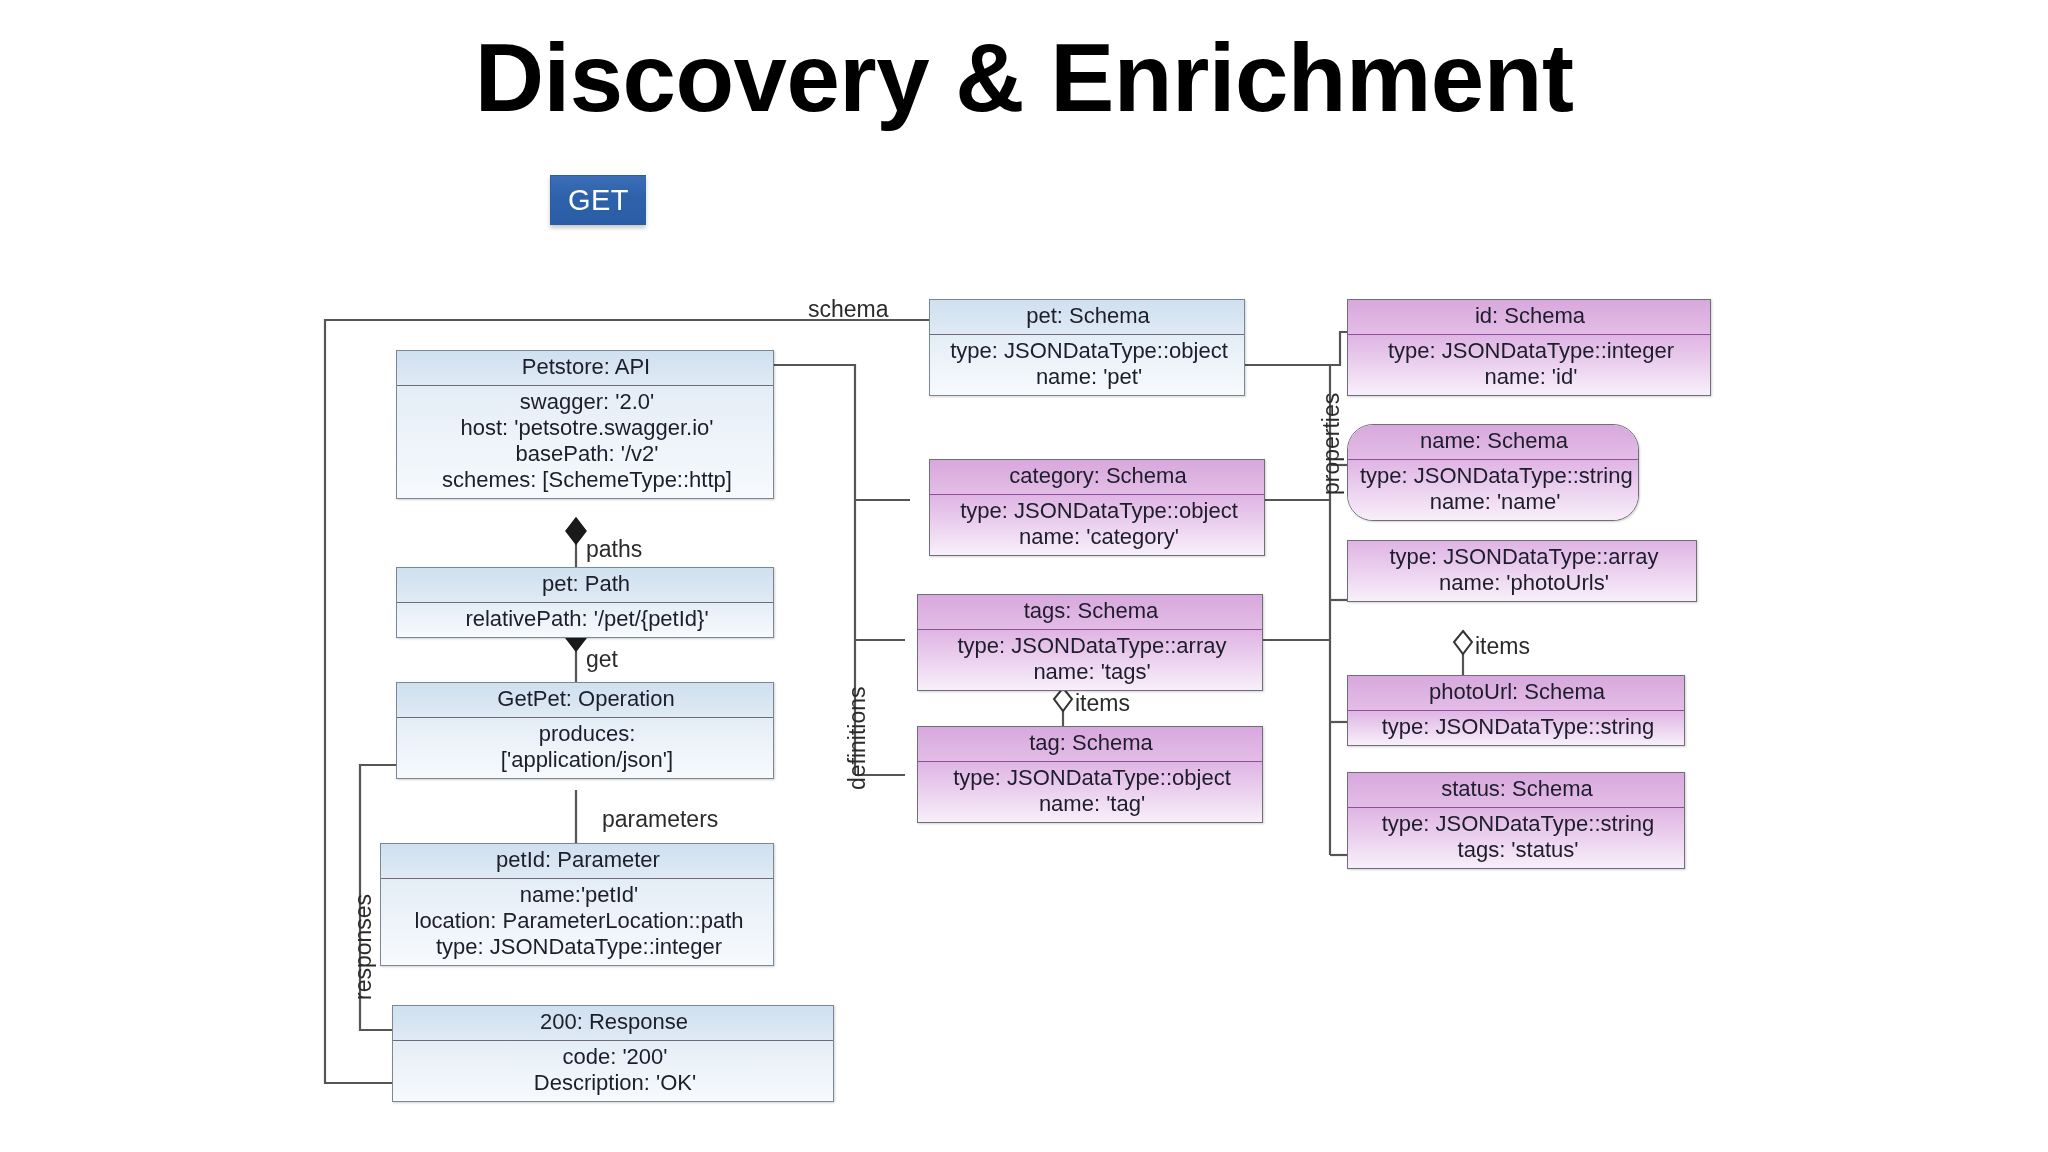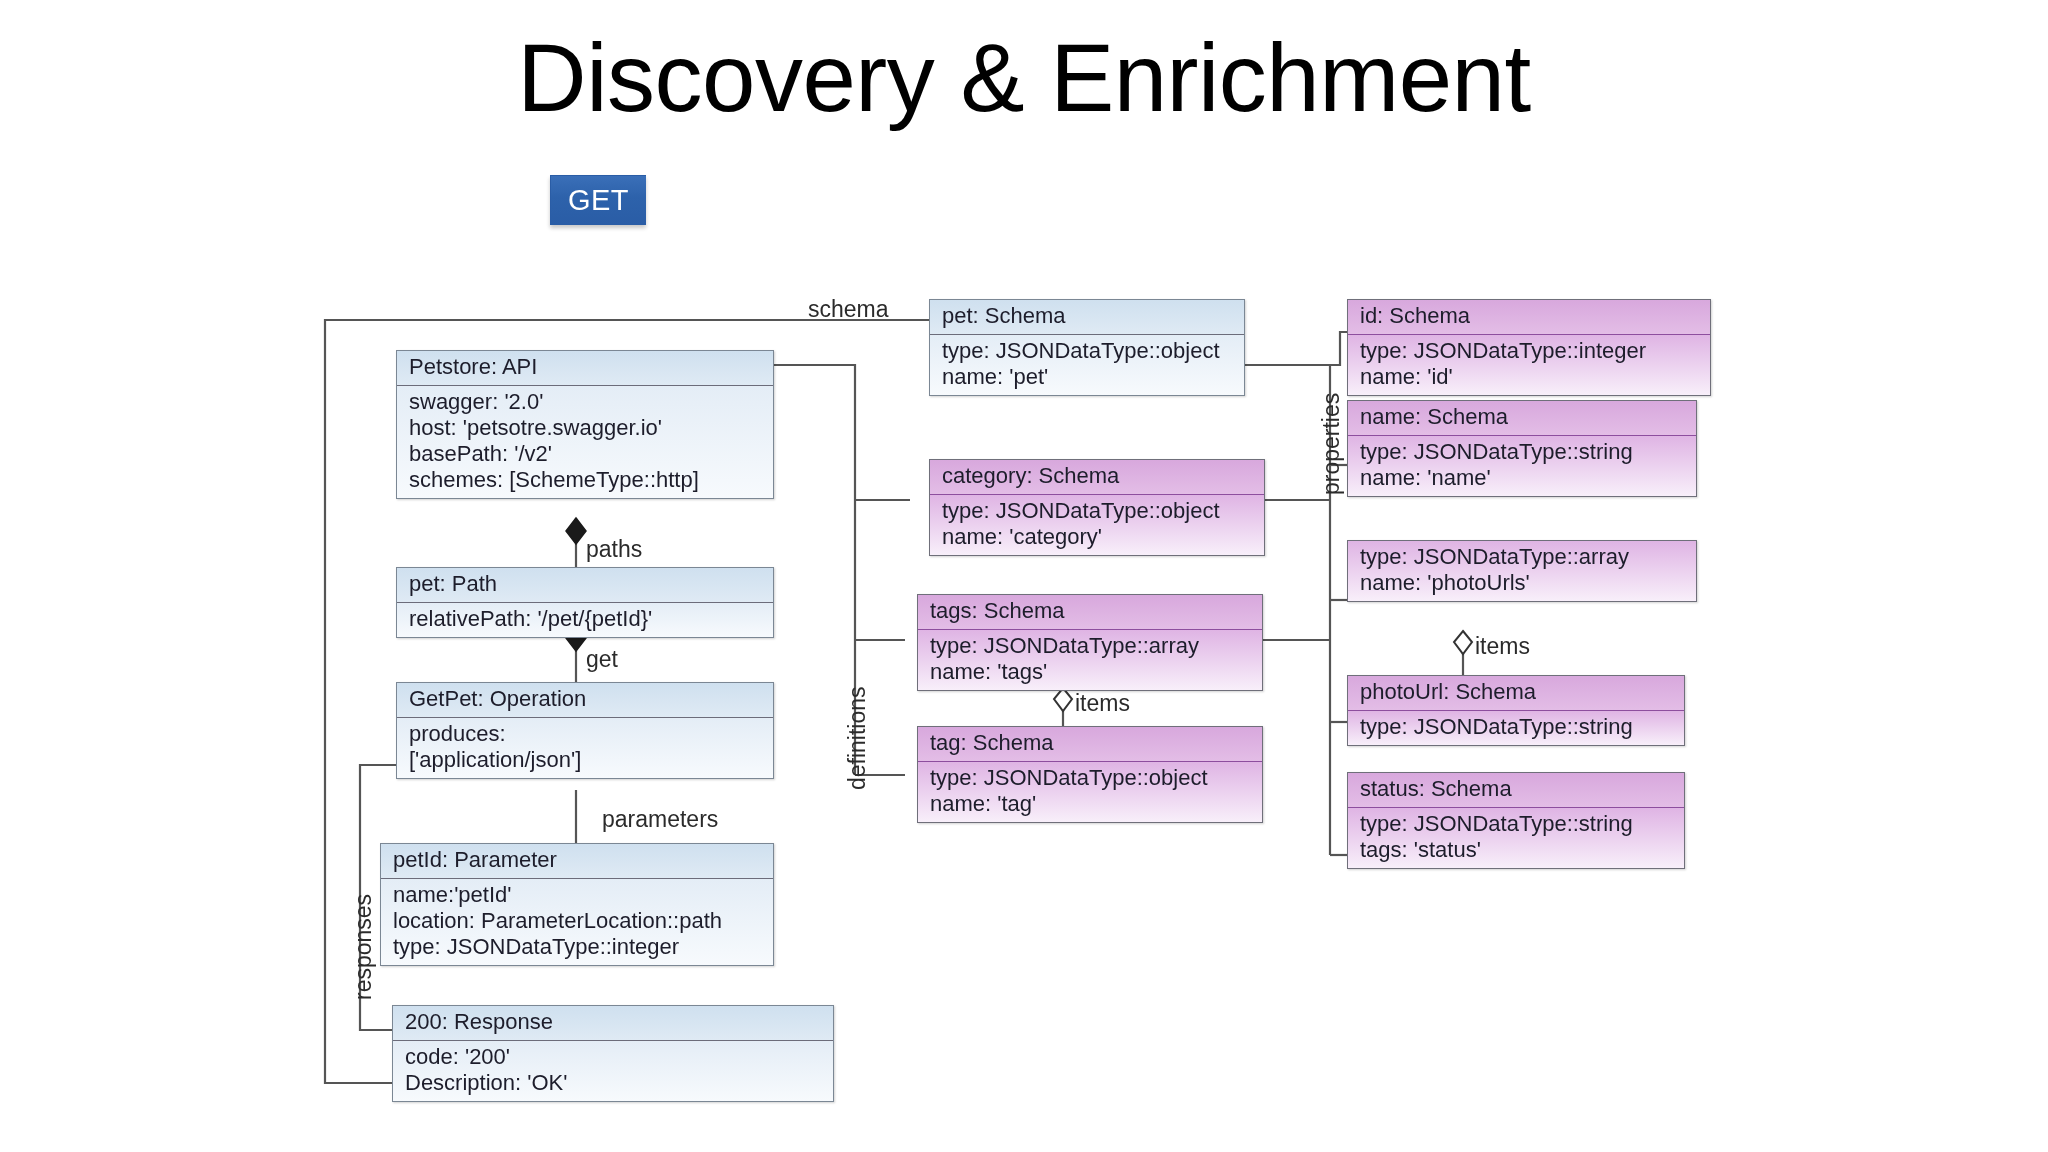--- a/index.html
+++ b/index.html
@@ -16,21 +16,21 @@
   }
 
   
   #slide-title {
     position: absolute;
     left: 0;
     top: 28px;
     width: 2048px;
     text-align: center;
     font-size: 96px;
-    font-weight: 400;
+    font-weight: 700;
     line-height: 1.05;
     color: #000000;
     letter-spacing: -0.5px;
     font-family: "Liberation Sans", sans-serif;
   }
 
   
   #url-bar {
     position: absolute;
     left: 550px;
@@ -69,20 +69,21 @@
     letter-spacing: -0.2px;
   }
 
   
   #diagram {
     position: absolute;
     left: 0;
     top: 0;
     width: 2048px;
     height: 1152px;
+    text-align: center;
   }
   #wires {
     position: absolute;
     left: 0;
     top: 0;
     width: 2048px;
     height: 1152px;
     pointer-events: none;
   }
 
@@ -294,21 +295,21 @@
   </div>
 
   <div class="uml-box purple" style="left:1347px; top:299px; width:364px;">
     <div class="uml-header">id: Schema</div>
     <div class="uml-body">
       <div>type: JSONDataType::integer</div>
       <div>name: 'id'</div>
     </div>
   </div>
 
-  <div class="uml-box purple" style="left:1347px; top:400px; width:350px;">
+  <div class="uml-box purple" style="left:1347px; top:424px; width:292px;border-radius:26px;">
     <div class="uml-header">name: Schema</div>
     <div class="uml-body">
       <div>type: JSONDataType::string</div>
       <div>name: 'name'</div>
     </div>
   </div>
 
   <div class="uml-box purple" style="left:1347px; top:540px; width:350px;">
     <div class="uml-body">
       <div>type: JSONDataType::array</div>

